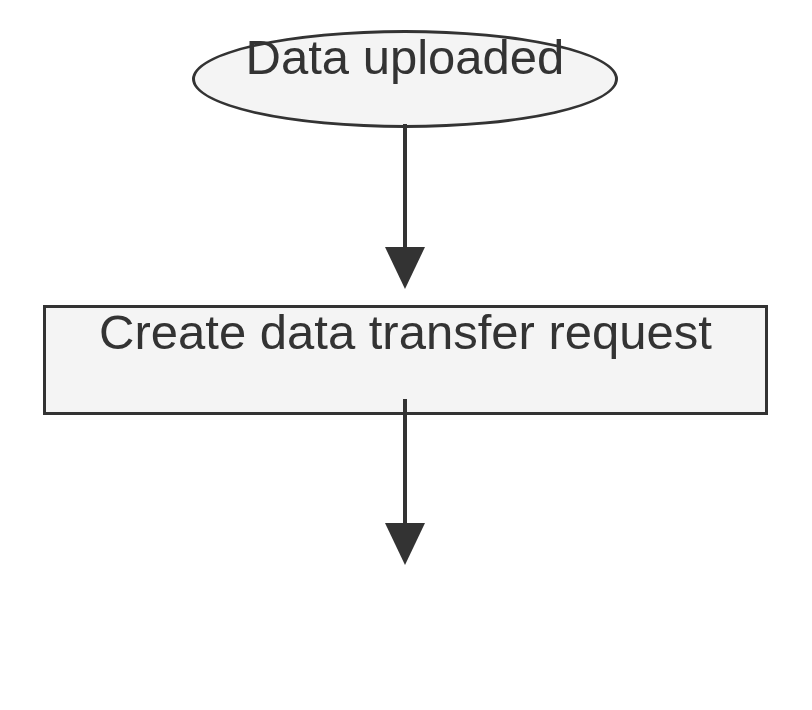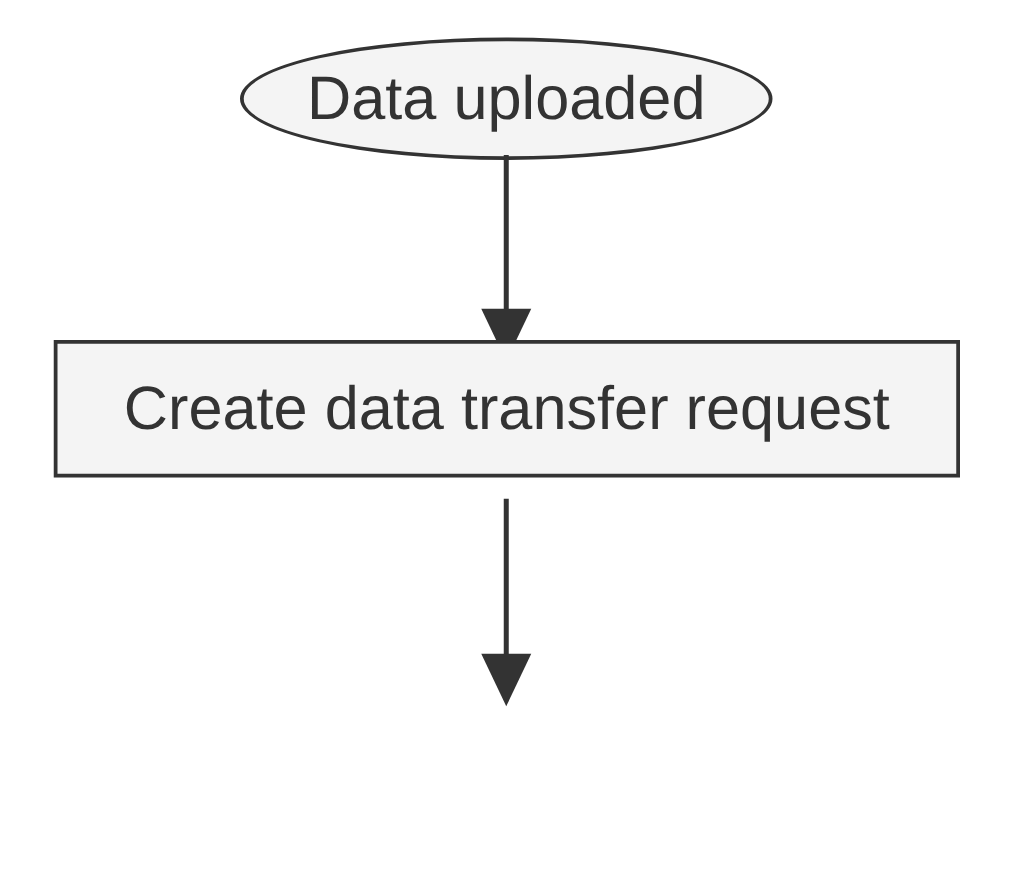--- a/index.html
+++ b/index.html
@@ -17,37 +17,36 @@
     overflow: hidden;
   }
   .canvas {
     position: relative;
     width: 812px; height: 710px;
     background: var(--background);
   }
   .node {
     position: absolute;
     display: flex;
-    align-items: center;
     justify-content: center;
     background: var(--node-fill);
     border: 3px solid var(--node-border);
     color: var(--text);
     font-size: 49px;
     line-height: 1;
     text-align: center;
     white-space: nowrap;
   }
   .node-ellipse {
     left: 192px; top: 30px;
     width: 426px; height: 98px;
     border-radius: 50%;
   }
   .node-rect {
-    left: 43px; top: 272px;
+    left: 43px; top: 305px;
     width: 725px; height: 110px;
   }
   .node-circle {
     left: 336px; top: 565px;
     width: 140px; height: 140px;
     border-radius: 50%;
   }
   .edge-line {
     position: absolute;
     width: 4px;

